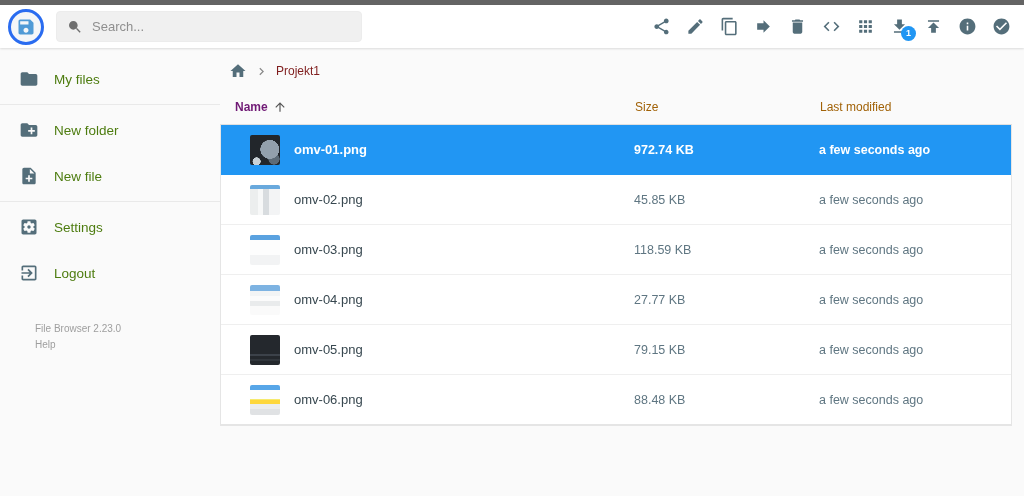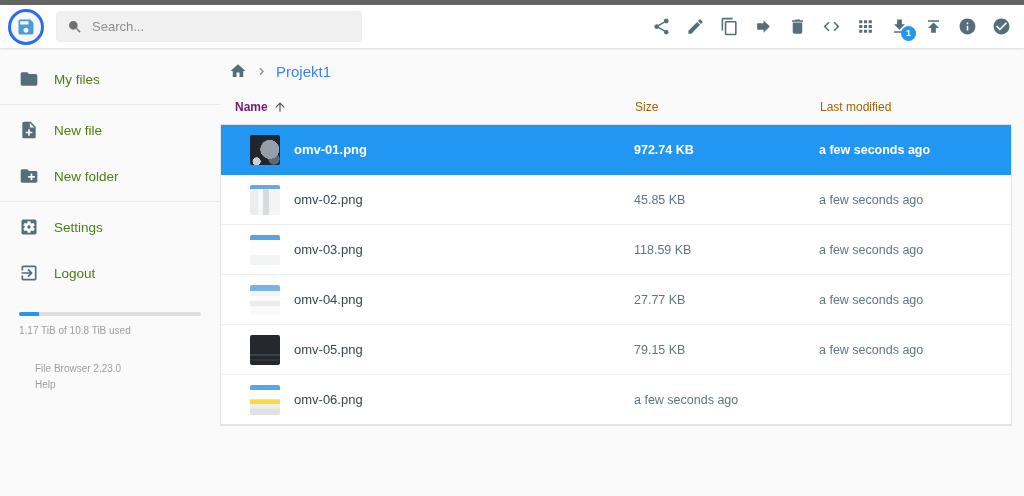--- a/index.html
+++ b/index.html
@@ -32,21 +32,21 @@
   .progress-fill { height:100%; background:#2196f3; }
   .usage-text { margin-top:9px; font-size:10px; color:#9e9e9e; }
   .about { padding:25px 35px 0; font-size:10px; color:#9e9e9e; line-height:1.55; }
   .about a { color:#9e9e9e; text-decoration:none; cursor:pointer; }
 
   
   .content { flex:1; padding:12px 12px 0 0; }
   .breadcrumb { display:flex; align-items:center; gap:7px; padding:2px 0 10px 9px; }
   .breadcrumb .home-ic { width:18px; height:18px; fill:#546e7a; cursor:pointer; }
   .breadcrumb .chev { width:15px; height:15px; fill:#8a8a8a; }
-  .breadcrumb-label { font-size:15px; color:#3b82f6; }
+  .breadcrumb-label { font-size:12px; color:#7f1d1d; }
 
   .grid-row { display:grid; grid-template-columns:1fr 185px 192px; align-items:center; }
   .list-header { height:35px; border-bottom:1px solid #e0e0e0; }
   .list-header .hcell { font-size:12px; color:#a16207; cursor:pointer; display:flex; align-items:center; gap:5px; }
   .hcell.name { padding-left:15px; color:#701a75; font-weight:bold;align-items:center; }
   .hcell svg { width:14px; height:14px; fill:#555; }
 
   .rows-card { background:#fff; border:1px solid #e5e5e5; border-top:none; }
   .file-row { height:50px; border-bottom:1px solid #efefef; background:#fff; cursor:pointer; }
   .file-row:last-child { border-bottom:1px solid #e5e5e5; }
@@ -153,50 +153,44 @@
   <div class="sidebar">
     <div class="side-item">
       <svg viewBox="0 0 24 24">
           <path d="M10 4H4c-1.1 0-1.99.9-1.99 2L2 18c0 1.1.9 2 2 2h16c1.1 0 2-.9 2-2V8c0-1.1-.9-2-2-2h-8l-2-2z"></path>
         </svg>
       <span>My files</span>
     </div>
     <div class="side-divider"></div>
     <div class="side-item">
       <svg viewBox="0 0 24 24">
+          <path d="M20 6h-8l-2-2H4c-1.1 0-1.99.9-1.99 2L2 18c0 1.1.9 2 2 2h16c1.1 0 2-.9 2-2V8c0-1.1-.9-2-2-2zm-1 8h-3v3h-2v-3h-3v-2h3V9h2v3h3v2z"></path>
+        </svg>
+      <span>New folder</span>
+    </div>
+    <div class="side-item">
+      <svg viewBox="0 0 24 24">
           <path d="M14 2H6c-1.1 0-1.99.9-1.99 2L4 20c0 1.1.89 2 1.99 2H18c1.1 0 2-.9 2-2V8l-6-6zm2 14h-3v3h-2v-3H8v-2h3v-3h2v3h3v2zm-3-7V3.5L18.5 9H13z"></path>
         </svg>
       <span>New file</span>
     </div>
-    <div class="side-item">
-      <svg viewBox="0 0 24 24">
-          <path d="M20 6h-8l-2-2H4c-1.1 0-1.99.9-1.99 2L2 18c0 1.1.9 2 2 2h16c1.1 0 2-.9 2-2V8c0-1.1-.9-2-2-2zm-1 8h-3v3h-2v-3h-3v-2h3V9h2v3h3v2z"></path>
-        </svg>
-      <span>New folder</span>
-    </div>
     <div class="side-divider"></div>
     <div class="side-item">
       <svg viewBox="0 0 24 24">
           <path d="M12 10c-1.1 0-2 .9-2 2s.9 2 2 2 2-.9 2-2-.9-2-2-2zm7-7H5c-1.1 0-2 .9-2 2v14c0 1.1.9 2 2 2h14c1.1 0 2-.9 2-2V5c0-1.1-.9-2-2-2zm-1.75 9c0 .23-.02.46-.05.68l1.48 1.16c.13.11.17.3.08.45l-1.4 2.42c-.09.15-.27.21-.43.15l-1.74-.7c-.36.28-.76.51-1.18.69l-.26 1.85c-.03.17-.18.3-.35.3h-2.8c-.17 0-.32-.13-.35-.29l-.26-1.85c-.43-.18-.82-.41-1.18-.69l-1.74.7c-.16.06-.34 0-.43-.15l-1.4-2.42c-.09-.15-.05-.34.08-.45l1.48-1.16c-.03-.23-.05-.46-.05-.69 0-.23.02-.46.05-.68l-1.48-1.16c-.13-.11-.17-.3-.08-.45l1.4-2.42c.09-.15.27-.21.43-.15l1.74.7c.36-.28.76-.51 1.18-.69l.26-1.85c.03-.17.18-.3.35-.3h2.8c.17 0 .32.13.35.29l.26 1.85c.43.18.82.41 1.18.69l1.74-.7c.16-.06.34 0 .43.15l1.4 2.42c.09.15.05.34-.08.45l-1.48 1.16c.03.23.05.46.05.69z"></path>
         </svg>
       <span>Settings</span>
     </div>
     <div class="side-item">
       <svg viewBox="0 0 24 24">
           <path d="M10.09 15.59L11.5 17l5-5-5-5-1.41 1.41L12.67 11H3v2h9.67l-2.58 2.59zM19 3H5c-1.11 0-2 .9-2 2v4h2V5h14v14H5v-4H3v4c0 1.1.89 2 2 2h14c1.1 0 2-.9 2-2V5c0-1.1-.9-2-2-2z"></path>
         </svg>
       <span>Logout</span>
     </div>
 
-    <div class="usage">
-      <div class="progress-track">
-        <div class="progress-fill" style="width: 11%;"></div>
-      </div>
-      <div class="usage-text">1.17 TiB of 10.8 TiB used</div>
-    </div>
 
     <div class="about">
       <div>File Browser 2.23.0</div>
       <a>Help</a>
     </div>
   </div>
 
   <div class="content">
     <div class="breadcrumb">
       <svg class="home-ic" viewBox="0 0 24 24">
@@ -262,17 +256,18 @@
             <span class="file-name">omv-05.png</span>
           </div>
         <div class="cell-size">79.15 KB</div>
         <div class="cell-mod">a few seconds ago</div>
       </div>
       <div class="grid-row file-row">
         <div class="name-cell">
             <div class="thumb thumb-6"></div>
             <span class="file-name">omv-06.png</span>
           </div>
+        <div class="cell-size">88.48 KB</div>
         <div class="cell-mod">a few seconds ago</div>
       </div>
     </div>
   </div>
 </div>
 
 </body></html>

